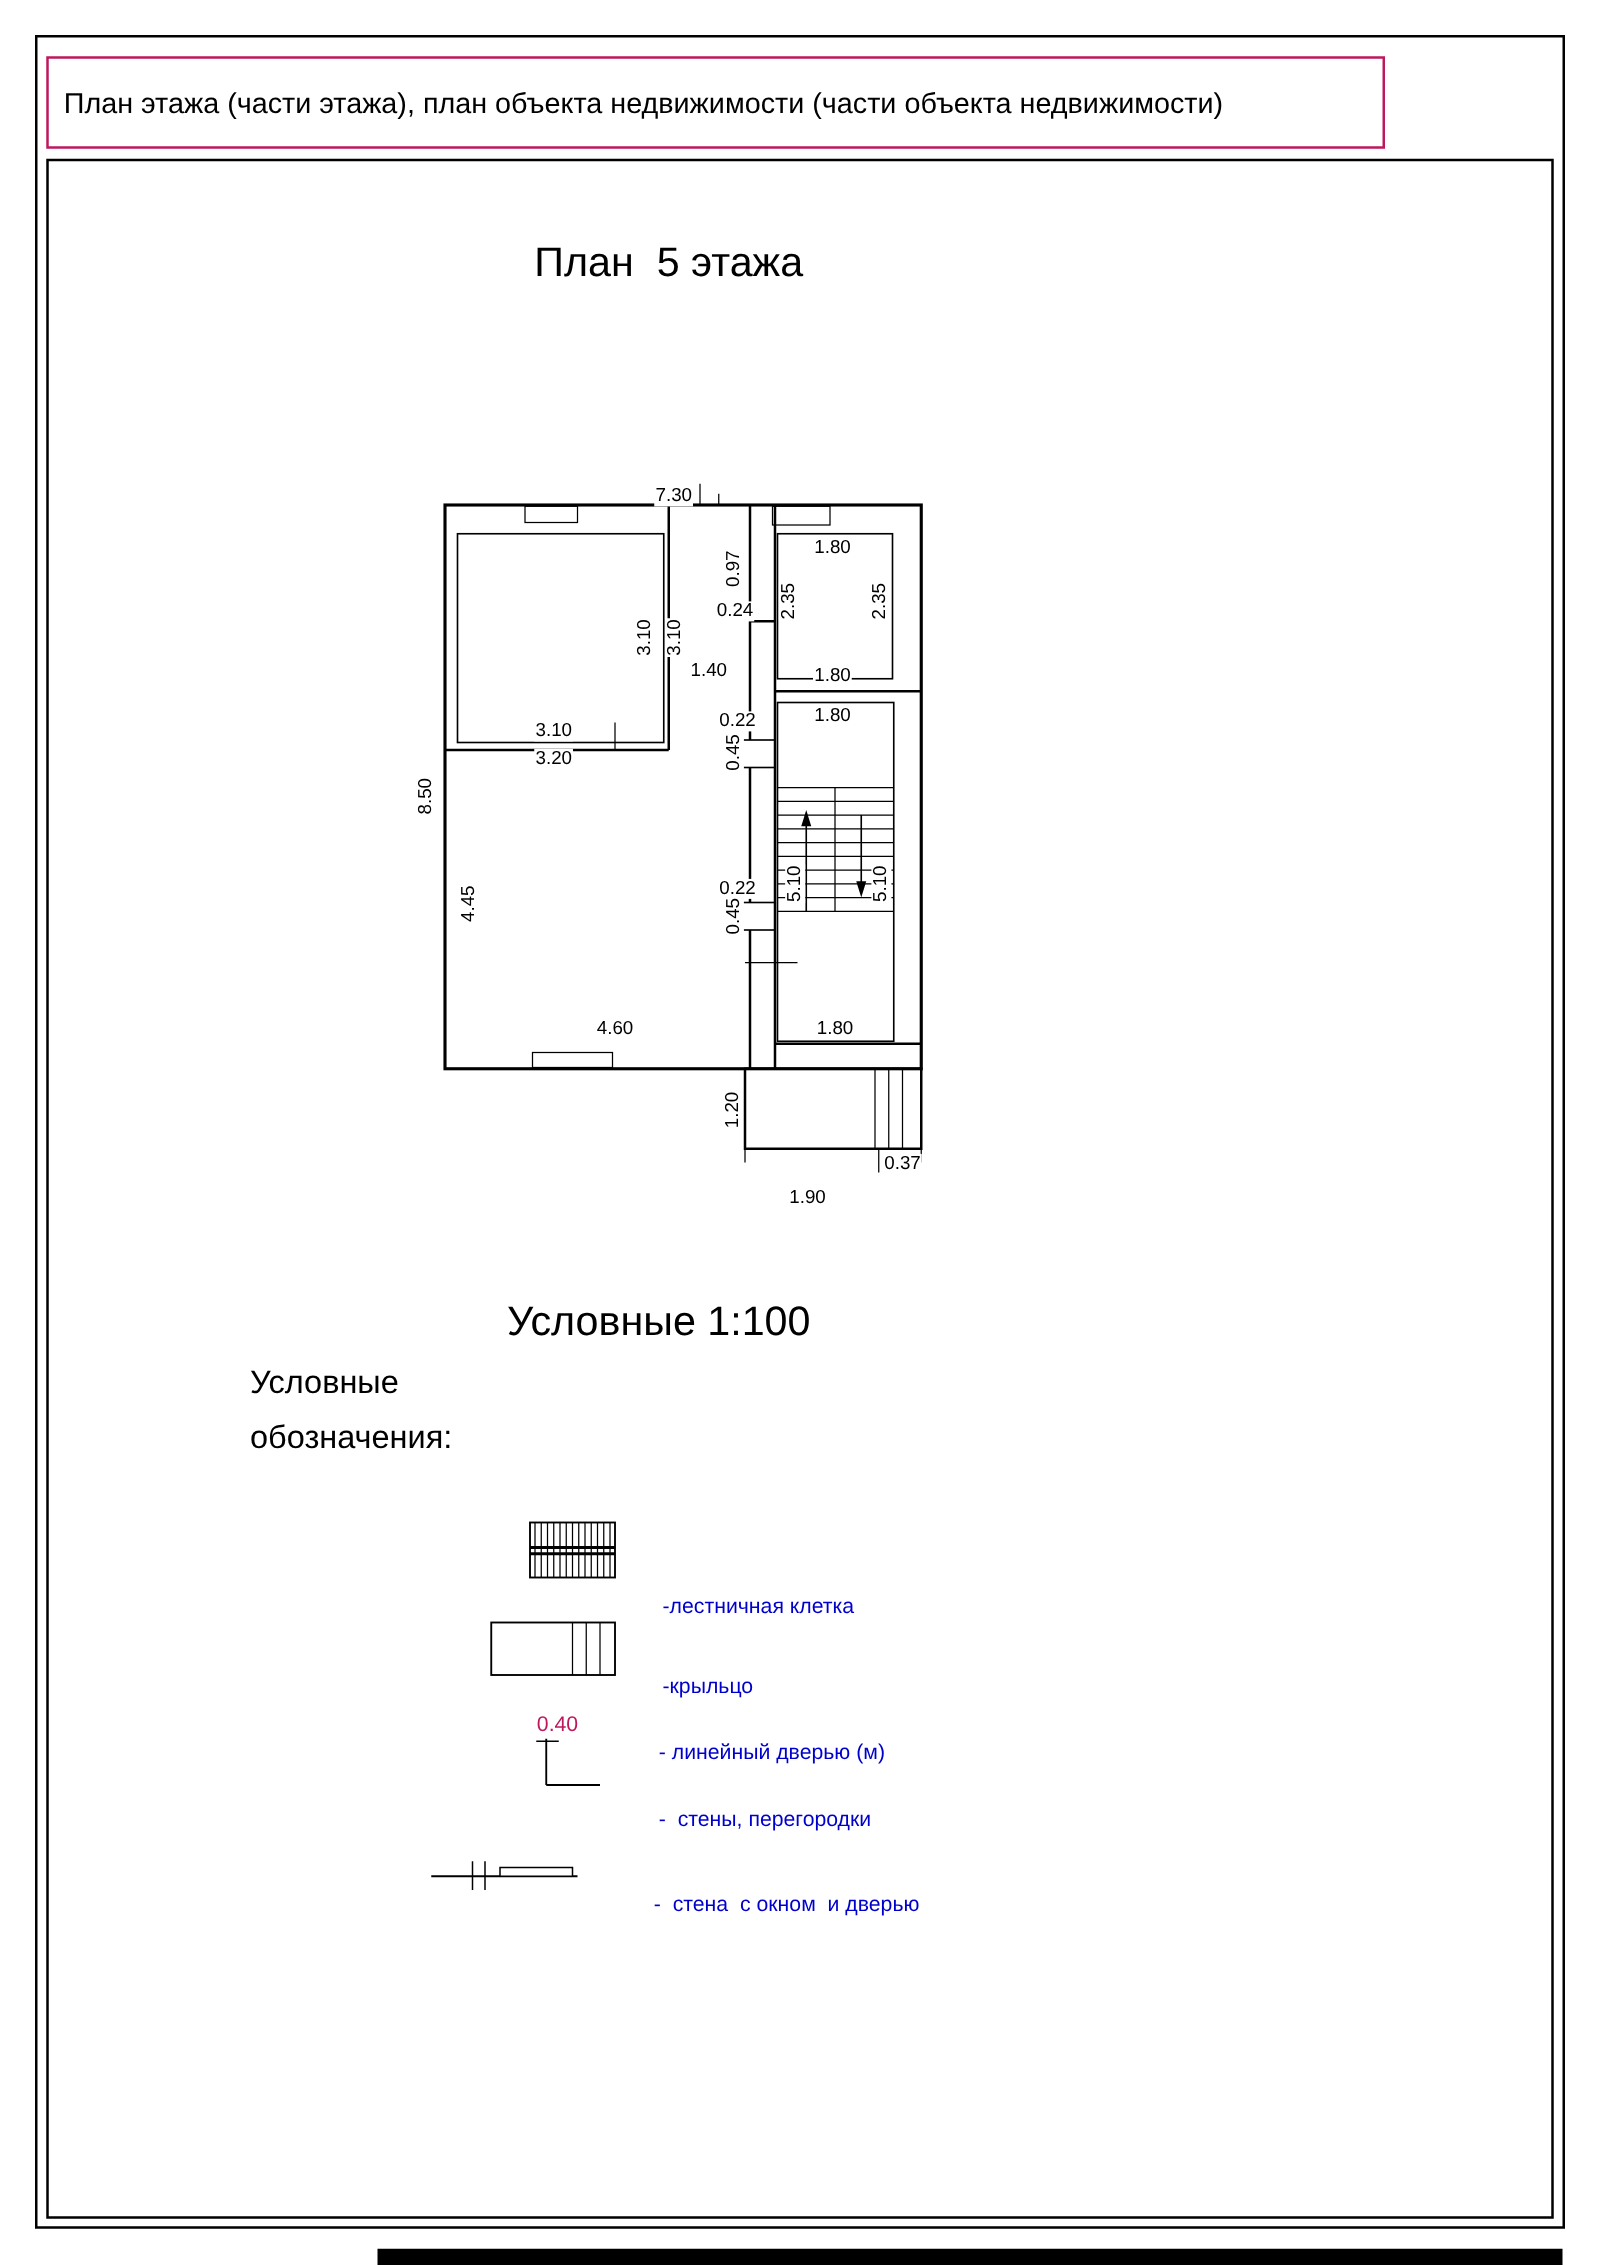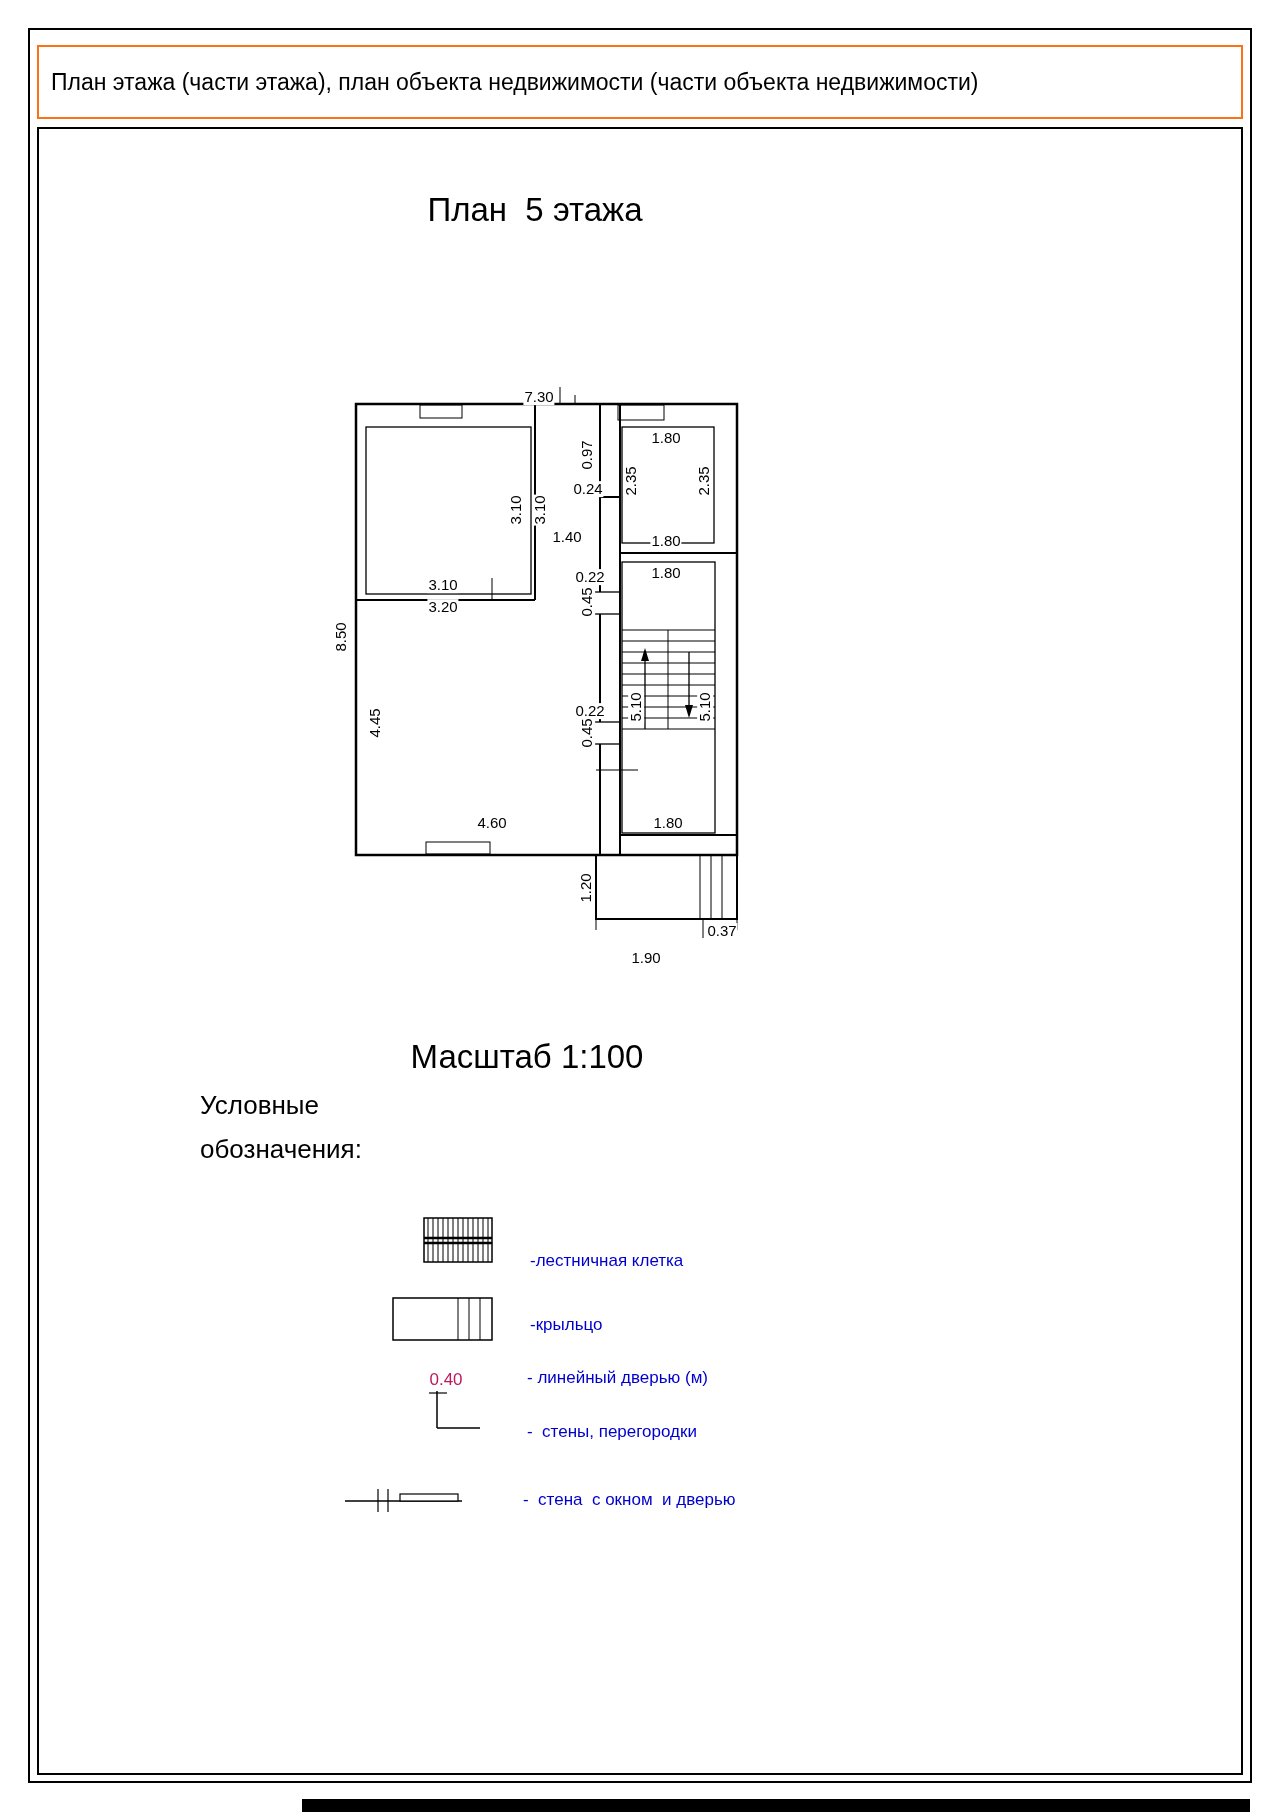--- a/index.html
+++ b/index.html
@@ -12,22 +12,22 @@
     color: #000;
     overflow: hidden;
   }
   .abs { position: absolute; }
 
   #outer-frame {
     left: 28px; top: 28px; width: 1224px; height: 1755px;
     border: 2px solid #000;
   }
   #header-box {
-    left: 37px; top: 45px; width: 1206px; height: 74px;
-    border: 2px solid #f97316;
+    left: 37px; top: 45px; width: 1071px; height: 74px;
+    border: 2px solid #be185d;
     display: flex; align-items: center;
     padding: 0 12px;
     font-size: 23px;
     background: #fff;
   }
   #content-box {
     left: 37px; top: 127px; width: 1206px; height: 1648px;
     border: 2px solid #000;
     background: #fff;
   }
@@ -62,20 +62,21 @@
     line-height: 1.05;
   }
   .dim.rot { transform: translate(-50%, -50%) rotate(-90deg); }
 
   .legend-label {
     position: absolute;
     transform: translateY(-50%);
     font-size: 17px;
     color: #0000cd;
     white-space: pre;
+    margin-top: 24px;
   }
   .legend-value {
     position: absolute;
     transform: translate(-50%, -50%);
     font-size: 17px;
     color: #be185d;
   }
 
   #bottom-strip {
     left: 302px; top: 1799px; width: 948px; height: 13px;
@@ -227,21 +228,21 @@
     <span class="dim rot" style="left: 587px; top: 733px;">0.45</span>
     <span class="dim rot" style="left: 636px; top: 707px;">5.10</span>
     <span class="dim rot" style="left: 705px; top: 707px;">5.10</span>
     <span class="dim" style="left: 492px; top: 823px;">4.60</span>
     <span class="dim" style="left: 668px; top: 823px;">1.80</span>
     <span class="dim rot" style="left: 586px; top: 888px;">1.20</span>
     <span class="dim" style="left: 646px; top: 931px; margin-top: 27px;">1.90</span>
     <span class="dim" style="left: 722px; top: 931px;">0.37</span>
   </div>
 
-<div class="abs" id="scale-label">Масштаб 1:100</div>
+<div class="abs" id="scale-label">Условные 1:100</div>
 
 <div class="abs" id="legend-heading">
   <div>Условные</div>
   <div>обозначения:</div>
 </div>
 
 <span class="legend-label" style="left:530px; top:1261px;">-лестничная клетка</span>
 <span class="legend-label" style="left:530px; top:1325px;">-крыльцо</span>
 <span class="legend-value" style="left:446px; top:1380px;">0.40</span>
 <span class="legend-label" style="left:527px; top:1378px;">- линейный дверью (м)</span>

